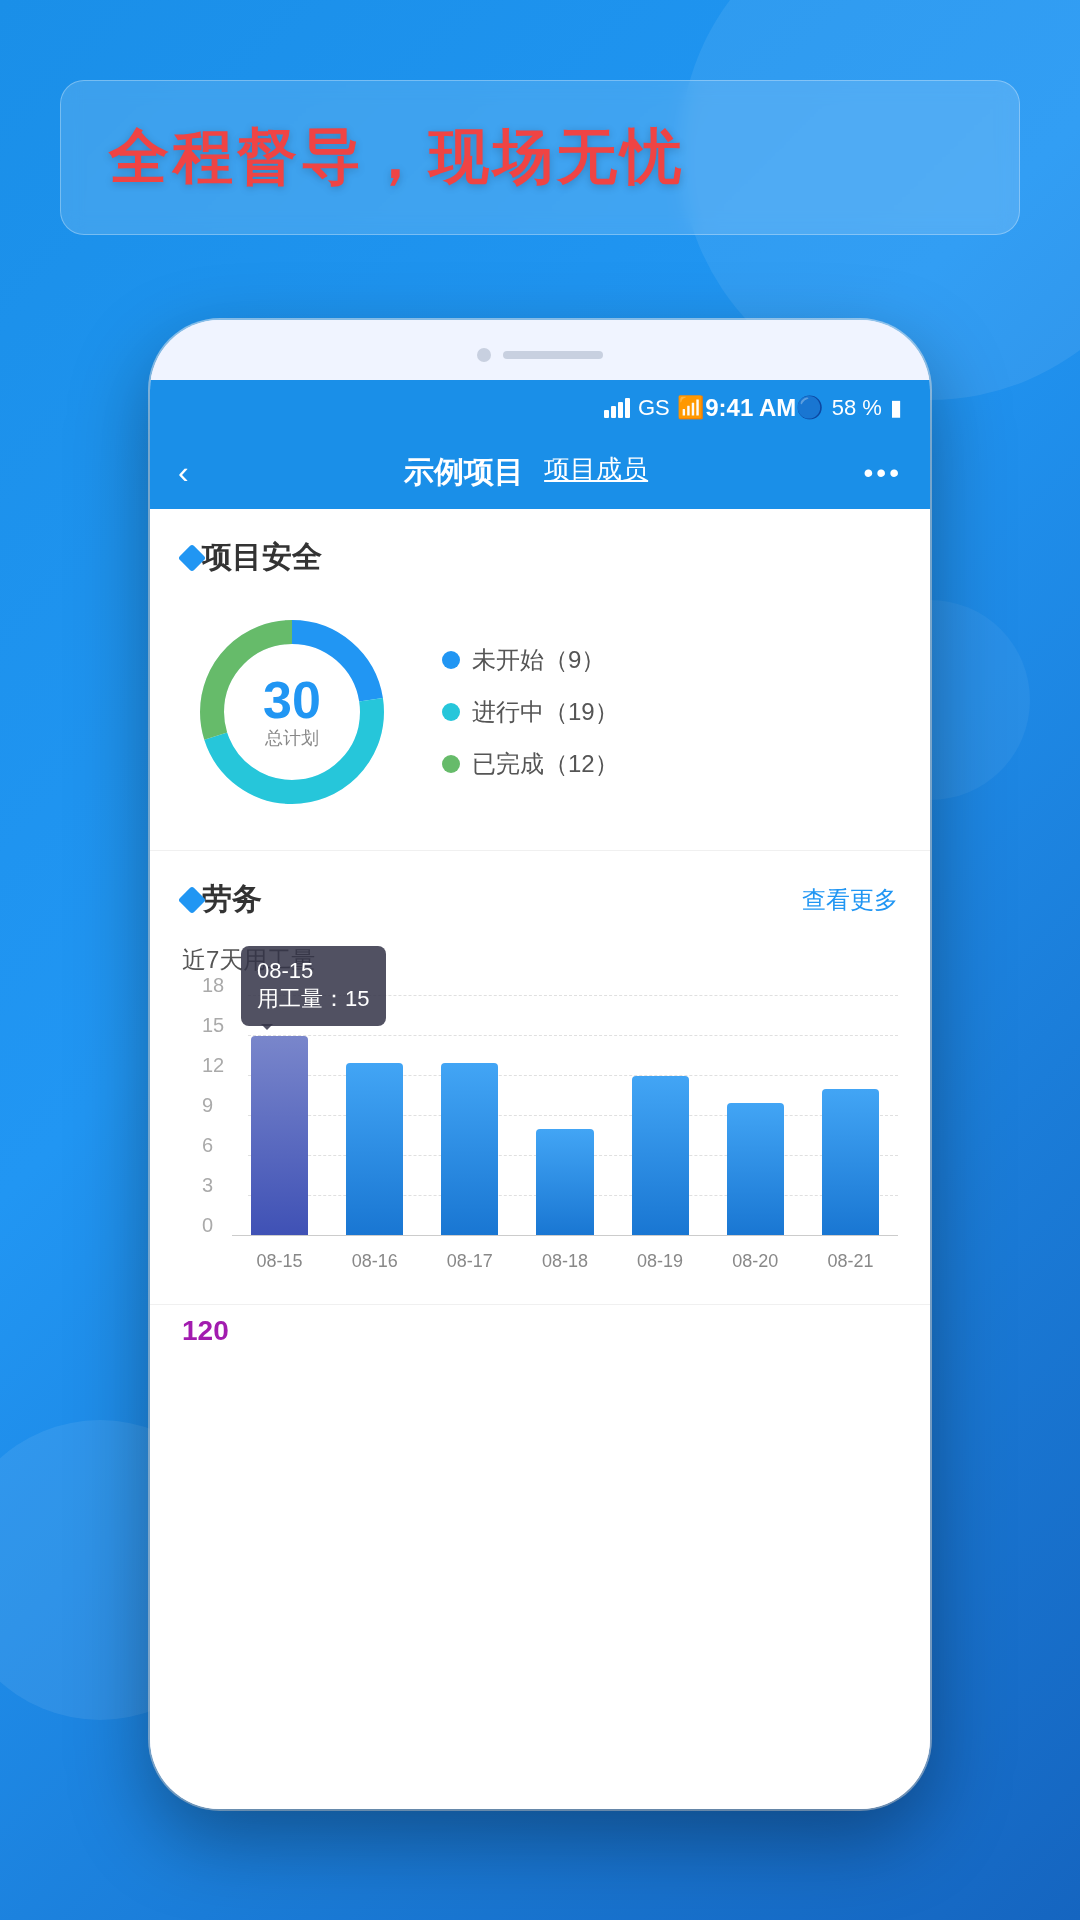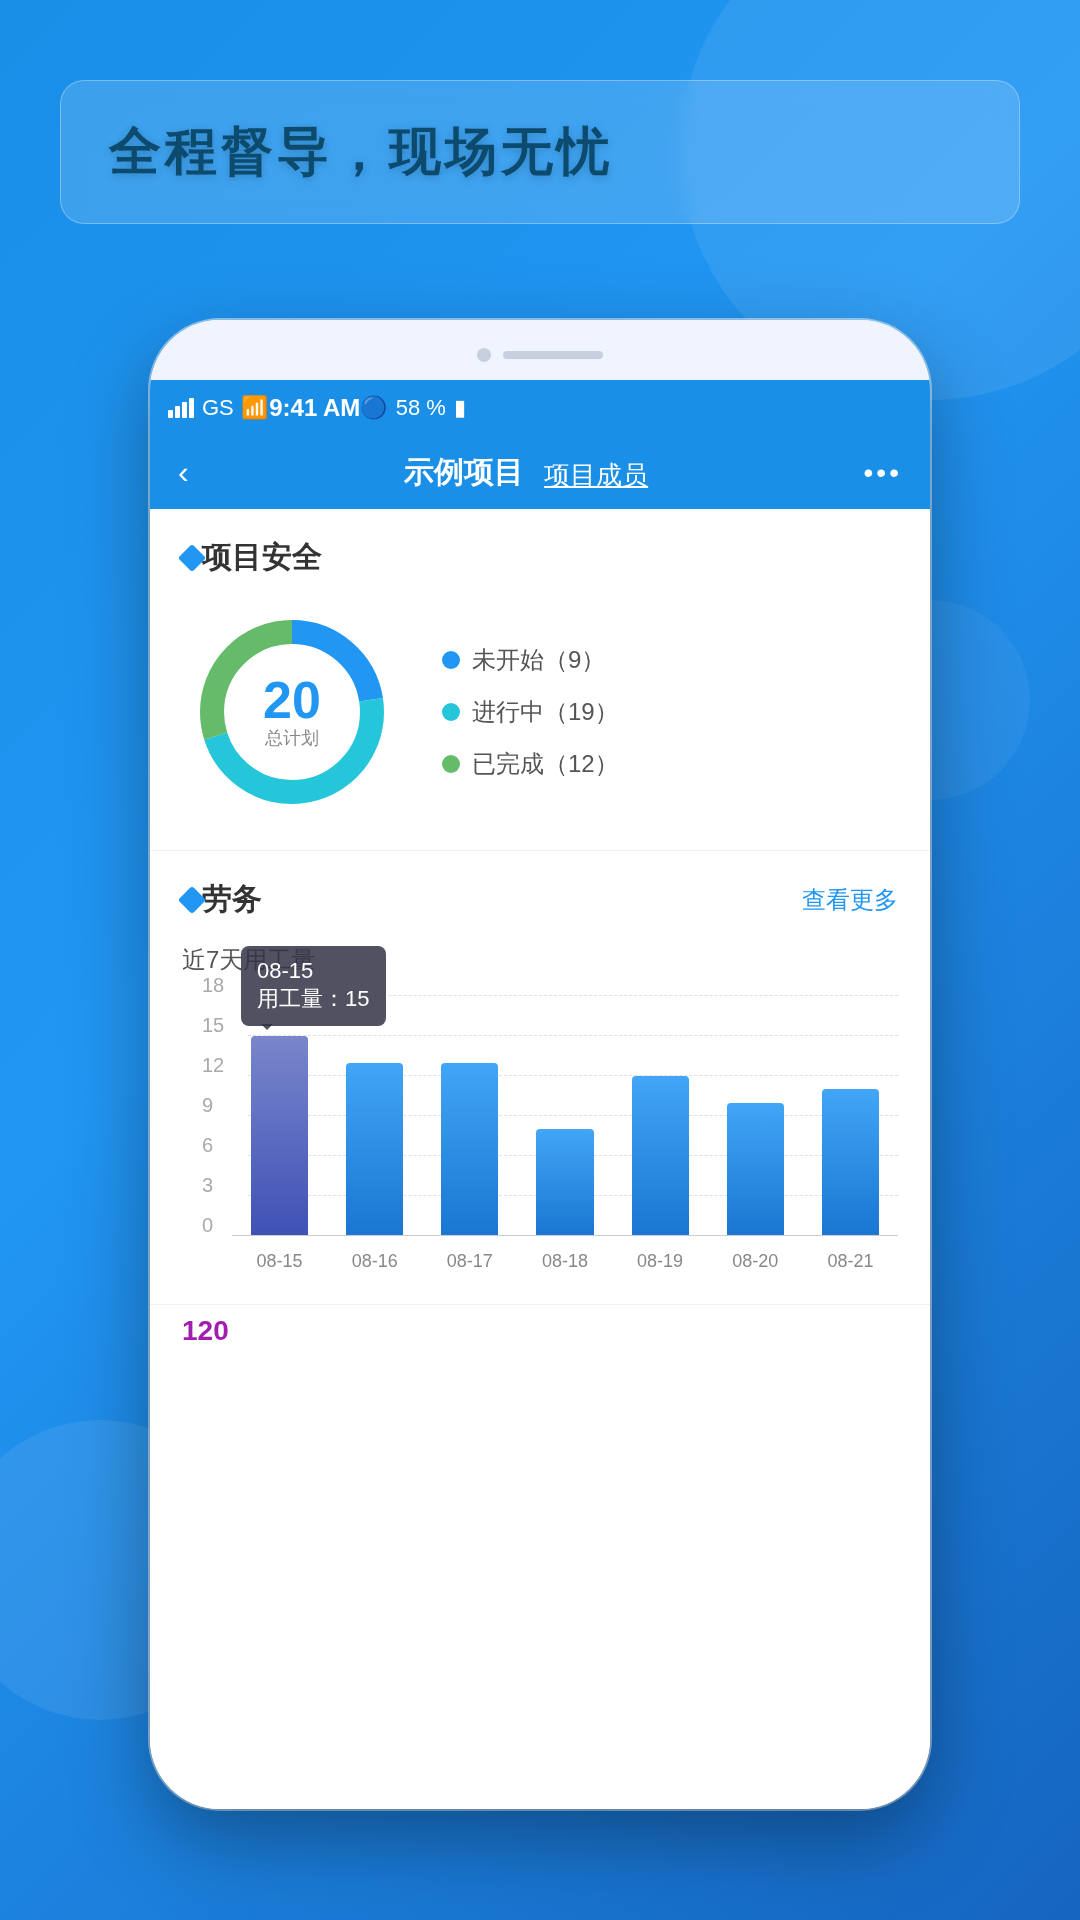--- a/index.html
+++ b/index.html
@@ -29,22 +29,22 @@
       top: 80px;
       left: 60px;
       right: 60px;
       background: rgba(255,255,255,0.15);
       border-radius: 24px;
       padding: 36px 48px;
       backdrop-filter: blur(10px);
       border: 1px solid rgba(255,255,255,0.3);
     }
     .header-title {
-      color: #0c4a6e;
-      font-size: 52px;
+      color: #ef4444;
+      font-size: 60px;
       font-weight: 700;
       letter-spacing: 4px;
       text-shadow: 0 2px 8px rgba(0,0,0,0.2);
     }
 
     
     .phone-wrapper {
       position: absolute;
       top: 320px;
       left: 50%;
@@ -76,44 +76,44 @@
     .notch-bar {
       width: 100px;
       height: 8px;
       border-radius: 4px;
       background: #c8d0e0;
     }
 
     
     .status-bar {
       background: #1a8fe8;
-      padding: 14px 18px;
-      display: flex;
-      align-items: center;
-      justify-content: flex-start;
+      padding: 14px 28px;
+      display: flex;
+      align-items: center;
+      justify-content: flex-end;
       color: white;
       font-size: 22px;
     }
     .status-left { display: flex; align-items: center; gap: 8px; }
     .status-center { font-size: 24px; font-weight: 600; }
     .status-right { display: flex; align-items: center; gap: 8px; }
     .signal-bars { display: flex; align-items: flex-end; gap: 2px; }
     .signal-bar { background: white; border-radius: 1px; width: 5px; }
 
     
     .nav-bar {
       background: #1a8fe8;
       padding: 16px 28px;
       display: flex;
       align-items: center;
       justify-content: space-between;
       color: white;
     }
     .nav-back { font-size: 32px; cursor: pointer; }
-    .nav-center { display: flex; align-items: flex-end; gap: 20px; }
+    .nav-center { display: flex; align-items: flex-start; gap: 20px; }
     .nav-title { font-size: 30px; font-weight: 600; }
     .nav-subtitle { font-size: 26px; text-decoration: underline; }
     .nav-dots { font-size: 28px; letter-spacing: 3px; }
 
     
     .content-area {
       background: white;
       min-height: 1300px;
     }
 
@@ -368,21 +368,21 @@
 
               <circle cx="110" cy="110" r="80" fill="none" stroke="#e8f4fd" stroke-width="24"></circle>
 
               <circle cx="110" cy="110" r="80" fill="none" stroke="#2196F3" stroke-width="24" stroke-dasharray="113.1 389.7" stroke-dashoffset="0" transform="rotate(-90 110 110)"></circle>
 
               <circle cx="110" cy="110" r="80" fill="none" stroke="#26c6da" stroke-width="24" stroke-dasharray="238.8 264" stroke-dashoffset="-113.1" transform="rotate(-90 110 110)"></circle>
 
               <circle cx="110" cy="110" r="80" fill="none" stroke="#66bb6a" stroke-width="24" stroke-dasharray="150.8 352" stroke-dashoffset="-351.9" transform="rotate(-90 110 110)"></circle>
             </svg>
             <div class="donut-center-text">
-              <span class="donut-number">20</span>
+              <span class="donut-number">30</span>
               <span class="donut-label">总计划</span>
             </div>
           </div>
 
           <div class="legend">
             <div class="legend-item">
               <div class="legend-dot" style="background:#2196F3"></div>
               <span>未开始（9）</span>
             </div>
             <div class="legend-item">

